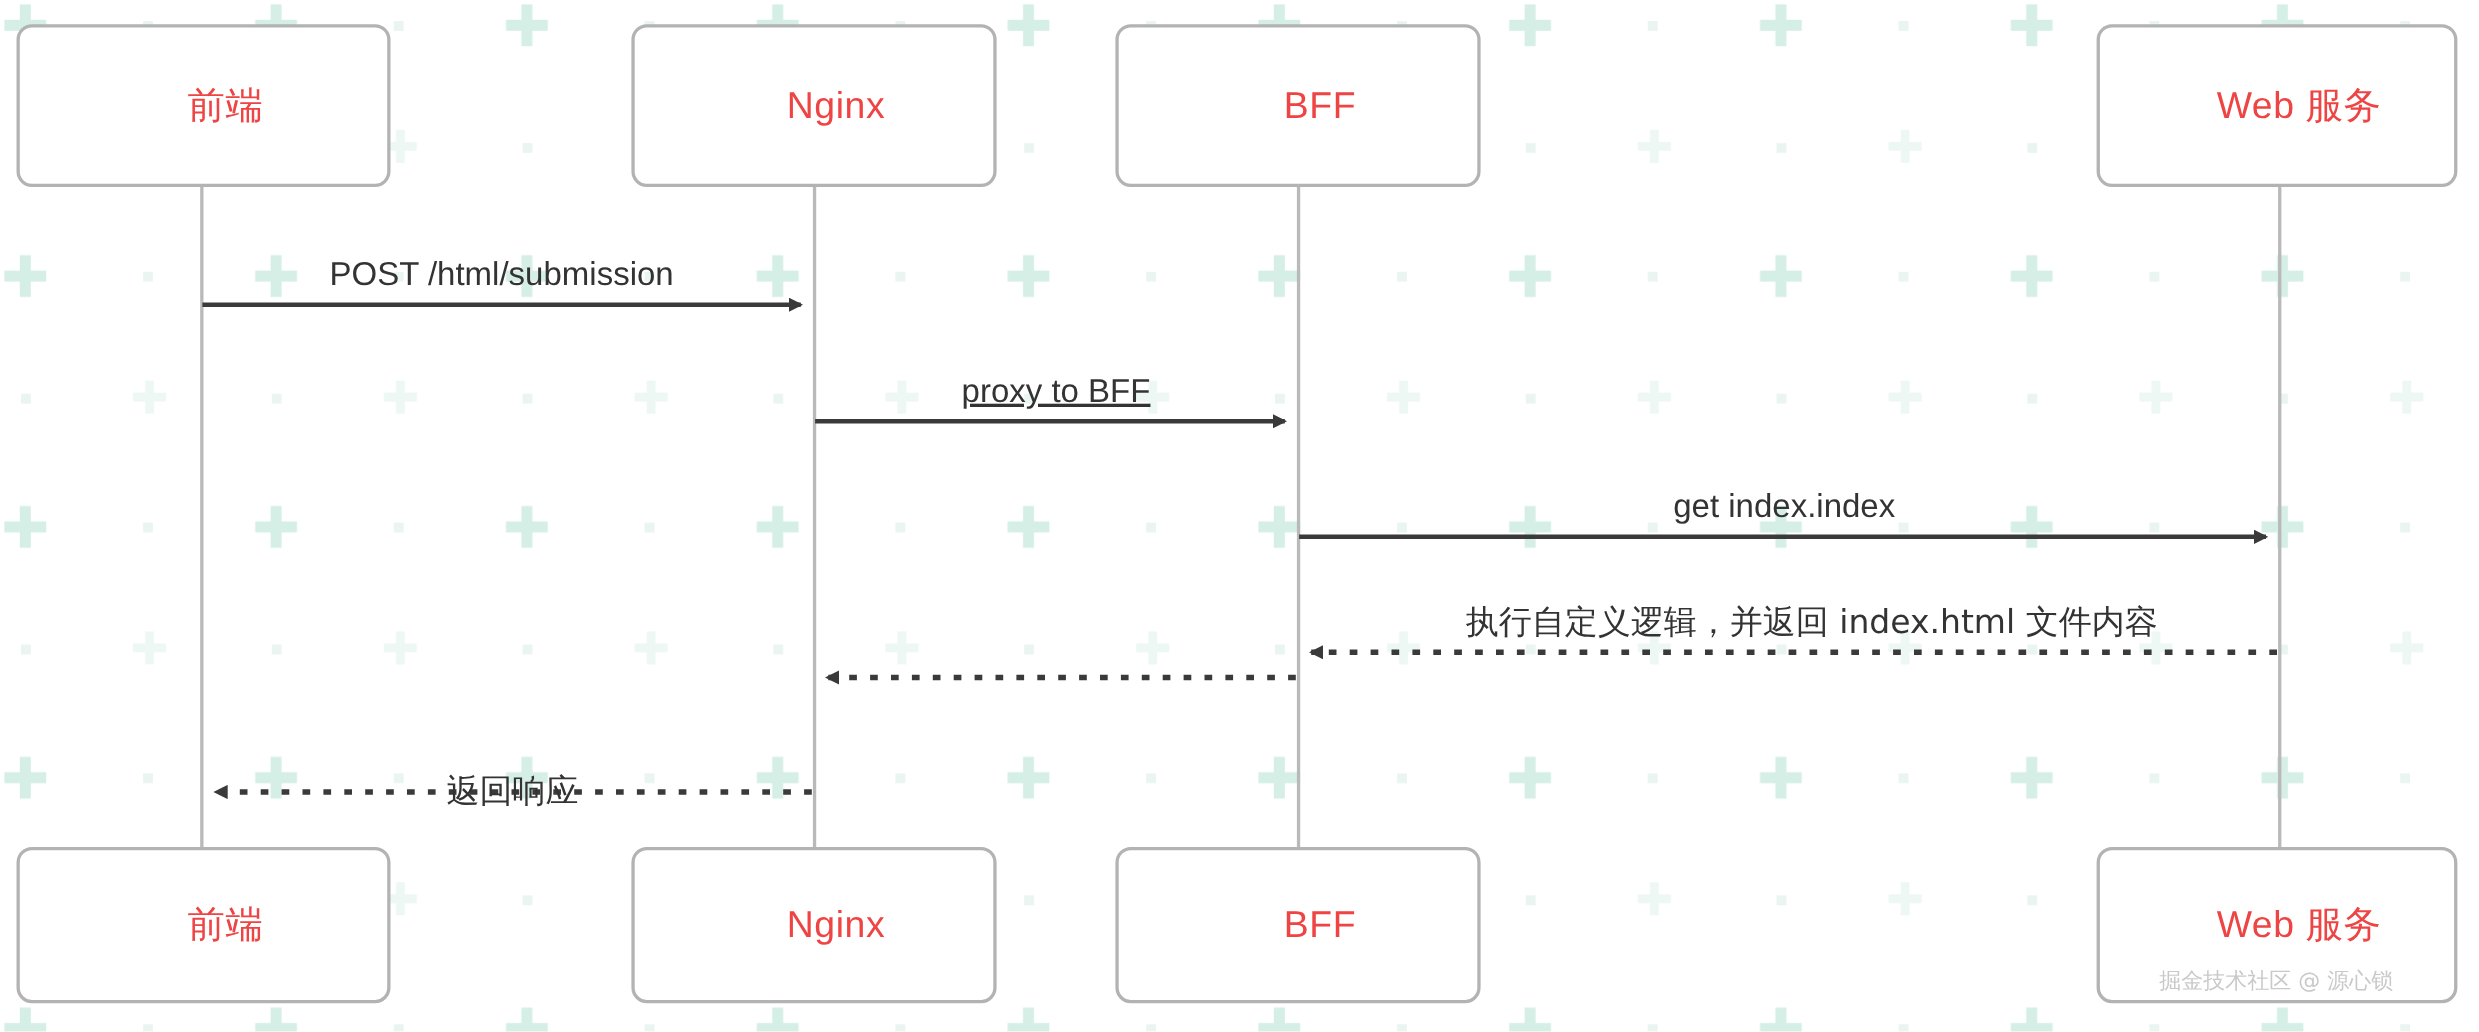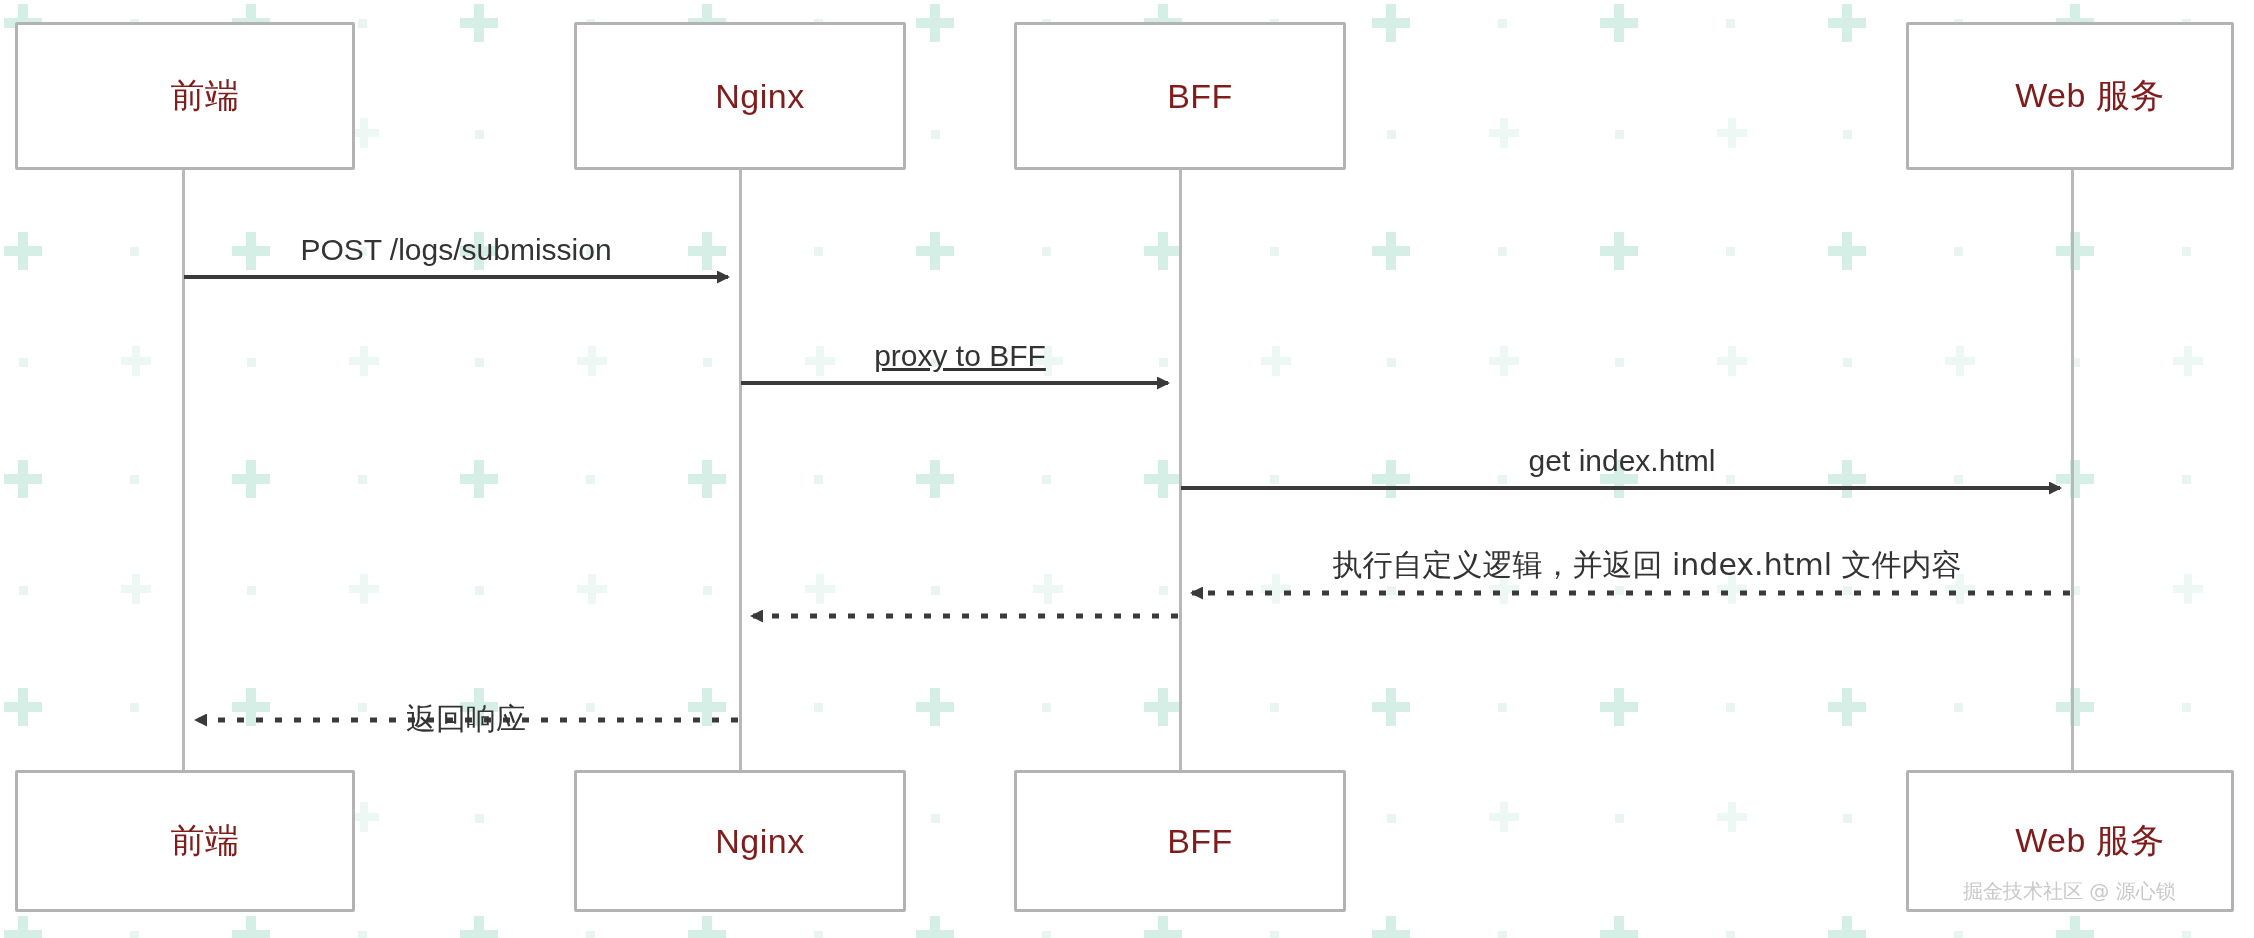--- a/index.html
+++ b/index.html
@@ -22,25 +22,25 @@
     width: 2254px;
     height: 938px;
     pointer-events: none;
   }
 
   .actor-box {
     position: absolute;
     box-sizing: border-box;
     background: #ffffff;
     border: 3px solid #b3b3b3;
-    border-radius: 2px;
+    border-radius: 14px;
     display: flex;
     align-items: center;
     justify-content: center;
-    color: #7f1d1d;
+    color: #ef4444;
     font-size: 34px;
     letter-spacing: 0.5px;
     z-index: 4;
     padding-left: 40px;
   }
 
   .lifeline {
     position: absolute;
     width: 3px;
     background: #b9b9b9;
@@ -150,25 +150,25 @@
 
     <line x1="1181" y1="488" x2="2060" y2="488" stroke="#3a3a3a" stroke-width="4" marker-end="url(#ah-r)"></line>
 
     <line x1="2070" y1="593" x2="1192" y2="593" stroke="#3a3a3a" stroke-width="5" stroke-dasharray="7 12" marker-end="url(#ah-l)"></line>
 
     <line x1="1178" y1="616" x2="752" y2="616" stroke="#3a3a3a" stroke-width="5" stroke-dasharray="7 12" marker-end="url(#ah-l)"></line>
 
     <line x1="738" y1="720" x2="196" y2="720" stroke="#3a3a3a" stroke-width="5" stroke-dasharray="7 12" marker-end="url(#ah-l)"></line>
   </svg>
 
-  <div class="msg-label" style="left:456px; top:233px;">POST /logs/submission</div>
+  <div class="msg-label" style="left:456px; top:233px;">POST /html/submission</div>
 
   <div class="msg-label" style="left:960px; top:339px;text-decoration:underline;">proxy to BFF</div>
 
-  <div class="msg-label" style="left:1622px; top:444px;">get index.html</div>
+  <div class="msg-label" style="left:1622px; top:444px;">get index.index</div>
 
   <div class="msg-label cn" style="left:1632px; top:545px;margin-left:15px;">执行自定义逻辑，并返回 index.html 文件内容</div>
 
   <div class="msg-label cn" style="left:466px; top:699px;">返回响应</div>
 
   <div class="watermark" style="left:1963px; top:878px;">掘金技术社区 @ 源心锁</div>
 
 </div>
 
 </body></html>

